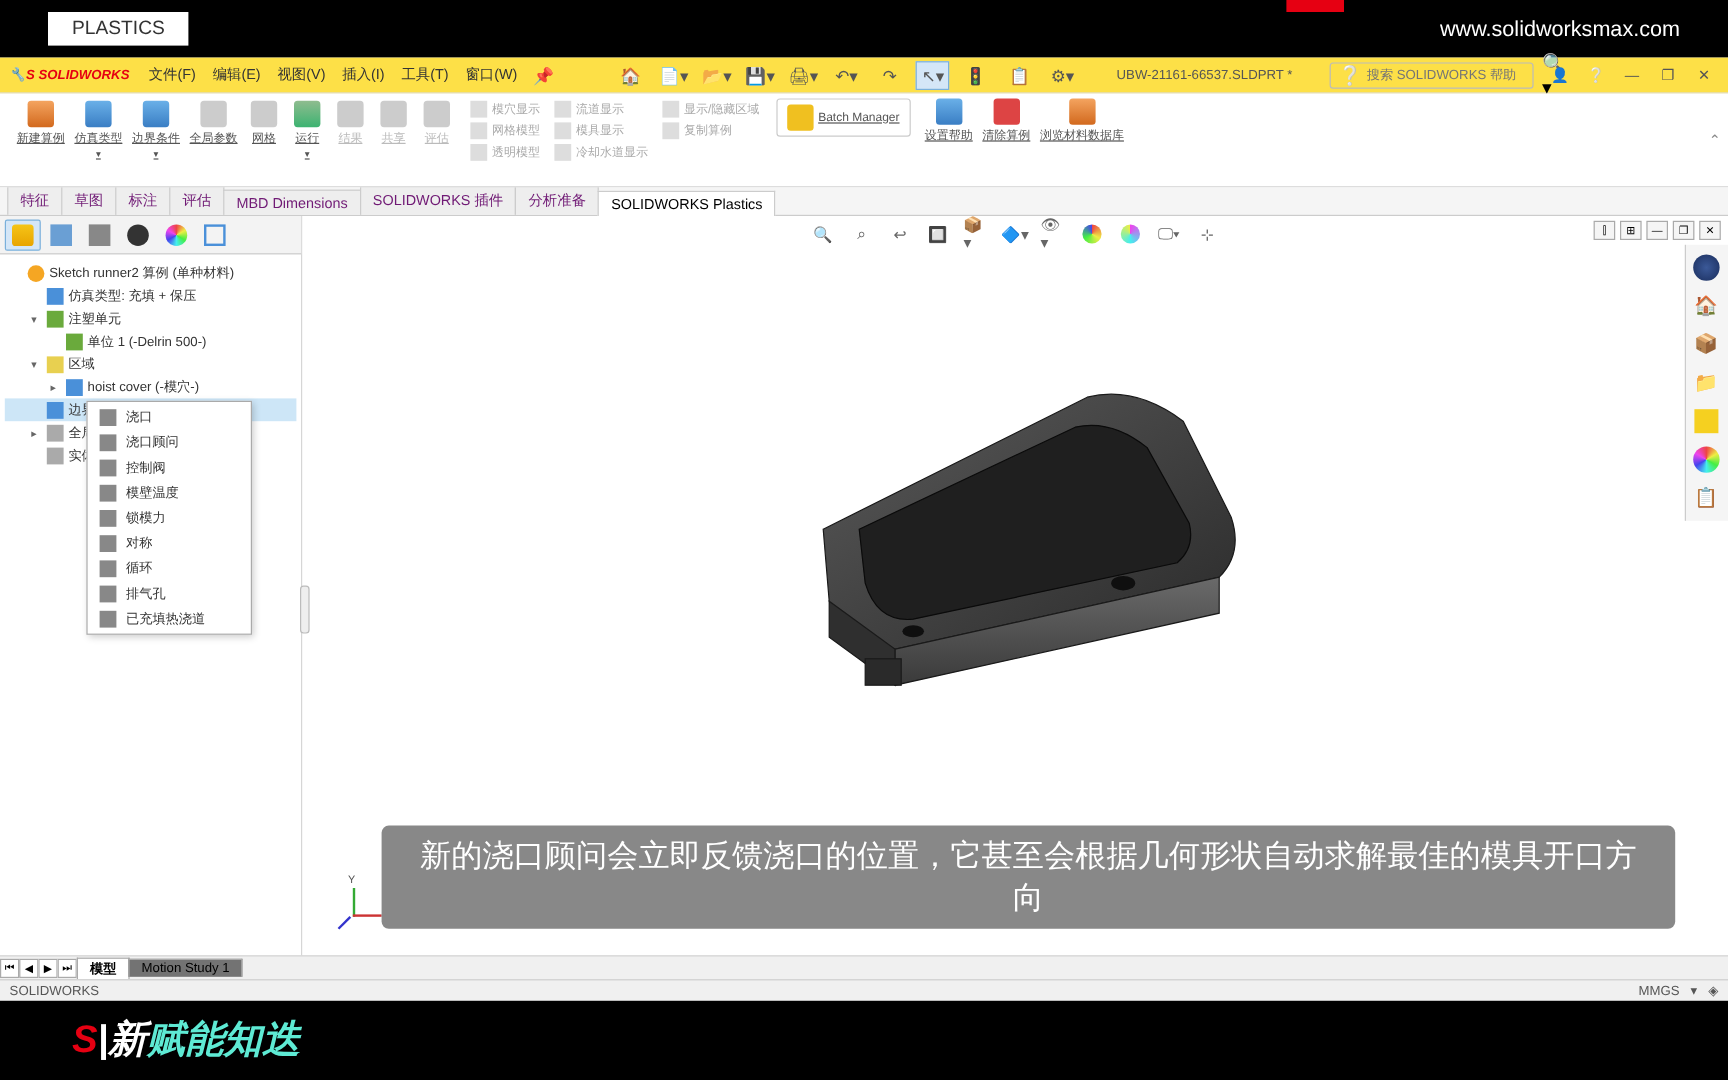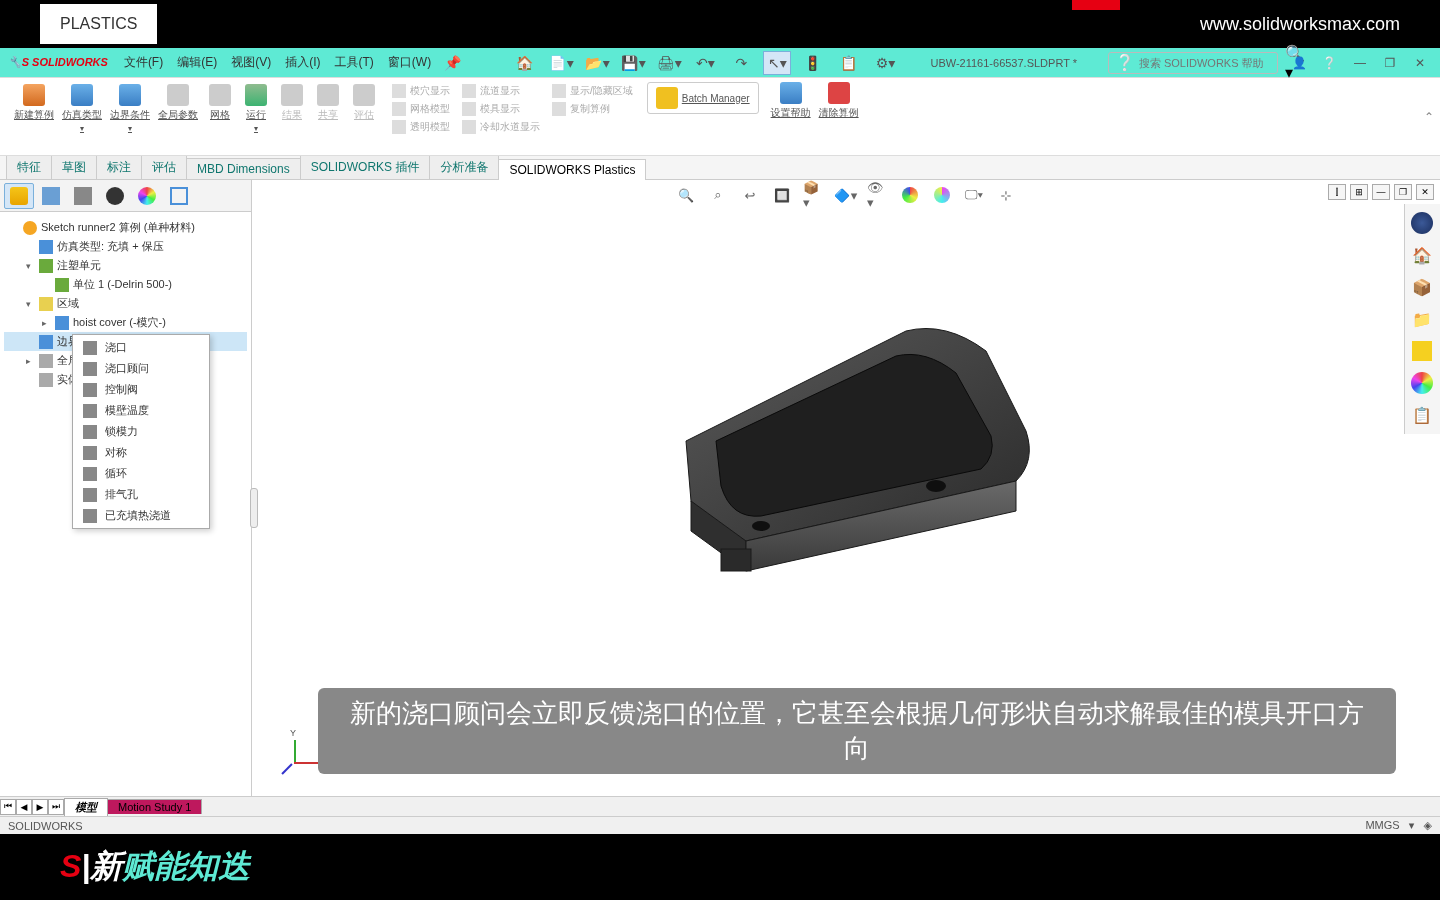--- a/index.html
+++ b/index.html
@@ -1,24 +1,24 @@
 <!DOCTYPE html>
 <html><head>
 <meta charset="utf-8">
 <style>
 * { margin: 0; padding: 0; box-sizing: border-box; font-family: "Microsoft YaHei", Arial, sans-serif; }
 body { background: #000; width: 1440px; height: 900px; overflow: hidden; position: relative; }
 .top-black { height: 48px; background: #000; display: flex; align-items: center; justify-content: space-between; padding: 0 40px; }
-.top-black-left { background: #fff; padding: 0 20px; height: 40px; display: flex; align-items: center; font-size: 16px; color: #333; }
+.top-black-left { background: #fff; padding: 0 20px; height: 28px; display: flex; align-items: center; font-size: 16px; color: #333; }
 .top-black-right { color: #fff; font-size: 18px; }
 .red-box { position: absolute; right: 320px; top: 0; width: 48px; height: 10px; background: #e60012; }
 
 .app-window { position: absolute; top: 48px; left: 0; right: 0; bottom: 66px; background: #fff; display: flex; flex-direction: column; }
 
-.menubar { height: 30px; background: #5eead4; border-bottom: 1px solid #ddd; display: flex; align-items: center; padding: 0 8px; gap: 2px; }
+.menubar { height: 30px; background: #fde047; border-bottom: 1px solid #ddd; display: flex; align-items: center; padding: 0 8px; gap: 2px; }
 .sw-logo { color: #e60012; font-weight: bold; font-size: 11px; margin-right: 8px; font-style: italic; }
 .menu-item { font-size: 12px; color: #333; padding: 4px 6px; cursor: pointer; }
 .menubar .spacer { flex: 1; }
 .qat { display: flex; gap: 8px; align-items: center; }
 .qat-btn { width: 28px; height: 24px; display: flex; align-items: center; justify-content: center; cursor: pointer; font-size: 14px; color: #555; }
 .qat-btn.selected { background: #d4e6f7; border: 1px solid #7ab0db; }
 .doc-name { font-size: 11px; color: #555; margin: 0 29px; }
 .search-box { width: 170px; height: 22px; border: 1px solid #bbb; border-radius: 3px; display: flex; align-items: center; padding: 0 6px; gap: 4px; }
 .search-box input { border: none; outline: none; font-size: 11px; flex: 1; background: transparent; }
 .right-icons { display: flex; gap: 6px; margin-left: 8px; }
@@ -32,21 +32,21 @@
 .ribbon-icon.blue { background: linear-gradient(#6ab0e8,#3a7ec4); }
 .ribbon-icon.orange { background: linear-gradient(#f4a460,#d2691e); }
 .ribbon-icon.gray { background: #ccc; }
 .ribbon-icon.green { background: linear-gradient(#8fbc8f,#3cb371); }
 .ribbon-row-sub { display: flex; flex-direction: column; gap: 0; padding: 2px; }
 .ribbon-sub { font-size: 10px; color: #aaa; padding: 2px 4px; display: flex; align-items: center; gap: 4px; text-align: right; }
 .ribbon-sub .sm-icon { width: 14px; height: 14px; background: #ddd; }
 .ribbon-expand { position: absolute; right: 6px; top: 50%; transform: translateY(-50%); font-size: 12px; color: #888; cursor: pointer; }
 
 .tabs-row { height: 24px; background: #f5f5f5; border-bottom: 1px solid #ccc; display: flex; align-items: flex-end; padding: 0 6px; }
-.tab { font-size: 12px; padding: 3px 10px; background: #eee; border: 1px solid #ccc; border-bottom: none; margin-right: -1px; cursor: pointer; color: #0f766e; }
+.tab { font-size: 12px; padding: 3px 10px; background: #eee; border: 1px solid #ccc; border-bottom: none; margin-right: -1px; cursor: pointer; color: #701a75; }
 .tab.active { background: #fff; color: #000; position: relative; top: 1px; }
 
 .main-row { flex: 1; display: flex; position: relative; }
 .side-panel { width: 252px; background: #fff; border-right: 1px solid #ccc; display: flex; flex-direction: column; }
 .panel-toolbar { height: 32px; background: #f3f3f3; border-bottom: 1px solid #ccc; display: flex; align-items: center; padding: 0 4px; gap: 2px; }
 .panel-tb-btn { width: 30px; height: 26px; display: flex; align-items: center; justify-content: center; cursor: pointer; border-radius: 2px; }
 .panel-tb-btn.active { background: #d4e6f7; border: 1px solid #7ab0db; }
 .pt-icon { width: 18px; height: 18px; }
 .tree { flex: 1; padding: 6px 4px; font-size: 11px; color: #333; overflow: hidden; }
 .tree-item { display: flex; align-items: center; gap: 4px; padding: 2px 2px 2px 6px; white-space: nowrap; }
@@ -80,22 +80,22 @@
 .triad-y { position:absolute;left:12px;top:0;width:2px;height:24px;background:#3a3; }
 .triad-x { position:absolute;left:12px;top:22px;width:24px;height:2px;background:#c33; }
 .triad-z { position:absolute;left:4px;top:22px;width:2px;height:14px;background:#33c;transform:rotate(45deg); }
 .triad-label { position:absolute; font-size:9px; color:#555; }
 
 .subtitle-bar { position: absolute; left: 66px; right: 44px; bottom: 22px; background: rgba(120,120,120,.88); color: #fff; font-size: 26px; padding: 8px 24px; border-radius: 6px; text-align: center; }
 
 .bottom-tabs { height: 20px; background: #f0f0f0; border-top: 1px solid #ccc; display: flex; align-items: center; font-size: 11px; }
 .bt-nav { width: 64px; display: flex; }
 .bt-nav span { width: 16px; height: 16px; border: 1px solid #aaa; background: #fff; font-size: 9px; display:flex;align-items:center;justify-content:center;cursor:pointer; }
-.bt-tab { padding: 1px 10px; background: #be185d; border: 1px solid #aaa; border-bottom:none; margin-right:-1px; cursor: pointer; }
-.bt-tab.active { background: #fff; font-weight: bold; font-style: italic; }
+.bt-tab { padding: 1px 10px; background: #737373; border: 1px solid #aaa; border-bottom:none; margin-right:-1px; cursor: pointer; }
+.bt-tab.active { background: #fff; font-weight: bold; }
 
 .status-bar { height: 18px; background: #f0f0f0; border-top: 1px solid #ccc; display: flex; align-items: center; justify-content: space-between; padding: 0 8px; font-size: 11px; color: #555; }
 
 .bottom-black { position: absolute; bottom: 0; left: 0; right: 0; height: 66px; background: #000; display: flex; align-items: center; padding: 0 60px; }
 .bottom-logo { color: #fff; font-size: 32px; font-weight: bold; font-style: italic; }
 .bottom-logo .red { color: #e60012; }
 
 .split-handle { position: absolute; left: 250px; top: 50%; width: 8px; height: 40px; background: #eee; border: 1px solid #bbb; border-radius: 3px; cursor: ew-resize; z-index: 5; }
 </style>
 </head>
@@ -235,20 +235,24 @@
       </div>
     <div style="display:flex">
       <div class="ribbon-btn">
           <div class="ribbon-icon blue"></div>
           <span>设置帮助</span>
         </div>
       <div class="ribbon-btn">
           <div class="ribbon-icon" style="background:#d44"></div>
           <span>清除算例</span>
         </div>
+      <div class="ribbon-btn">
+          <div class="ribbon-icon orange"></div>
+          <span>浏览材料数据库</span>
+        </div>
     </div>
     <span class="ribbon-expand">⌃</span>
   </div>
 
   <div class="tabs-row">
     <div class="tab">特征</div>
     <div class="tab">草图</div>
     <div class="tab">标注</div>
     <div class="tab">评估</div>
     <div class="tab">MBD Dimensions</div>

